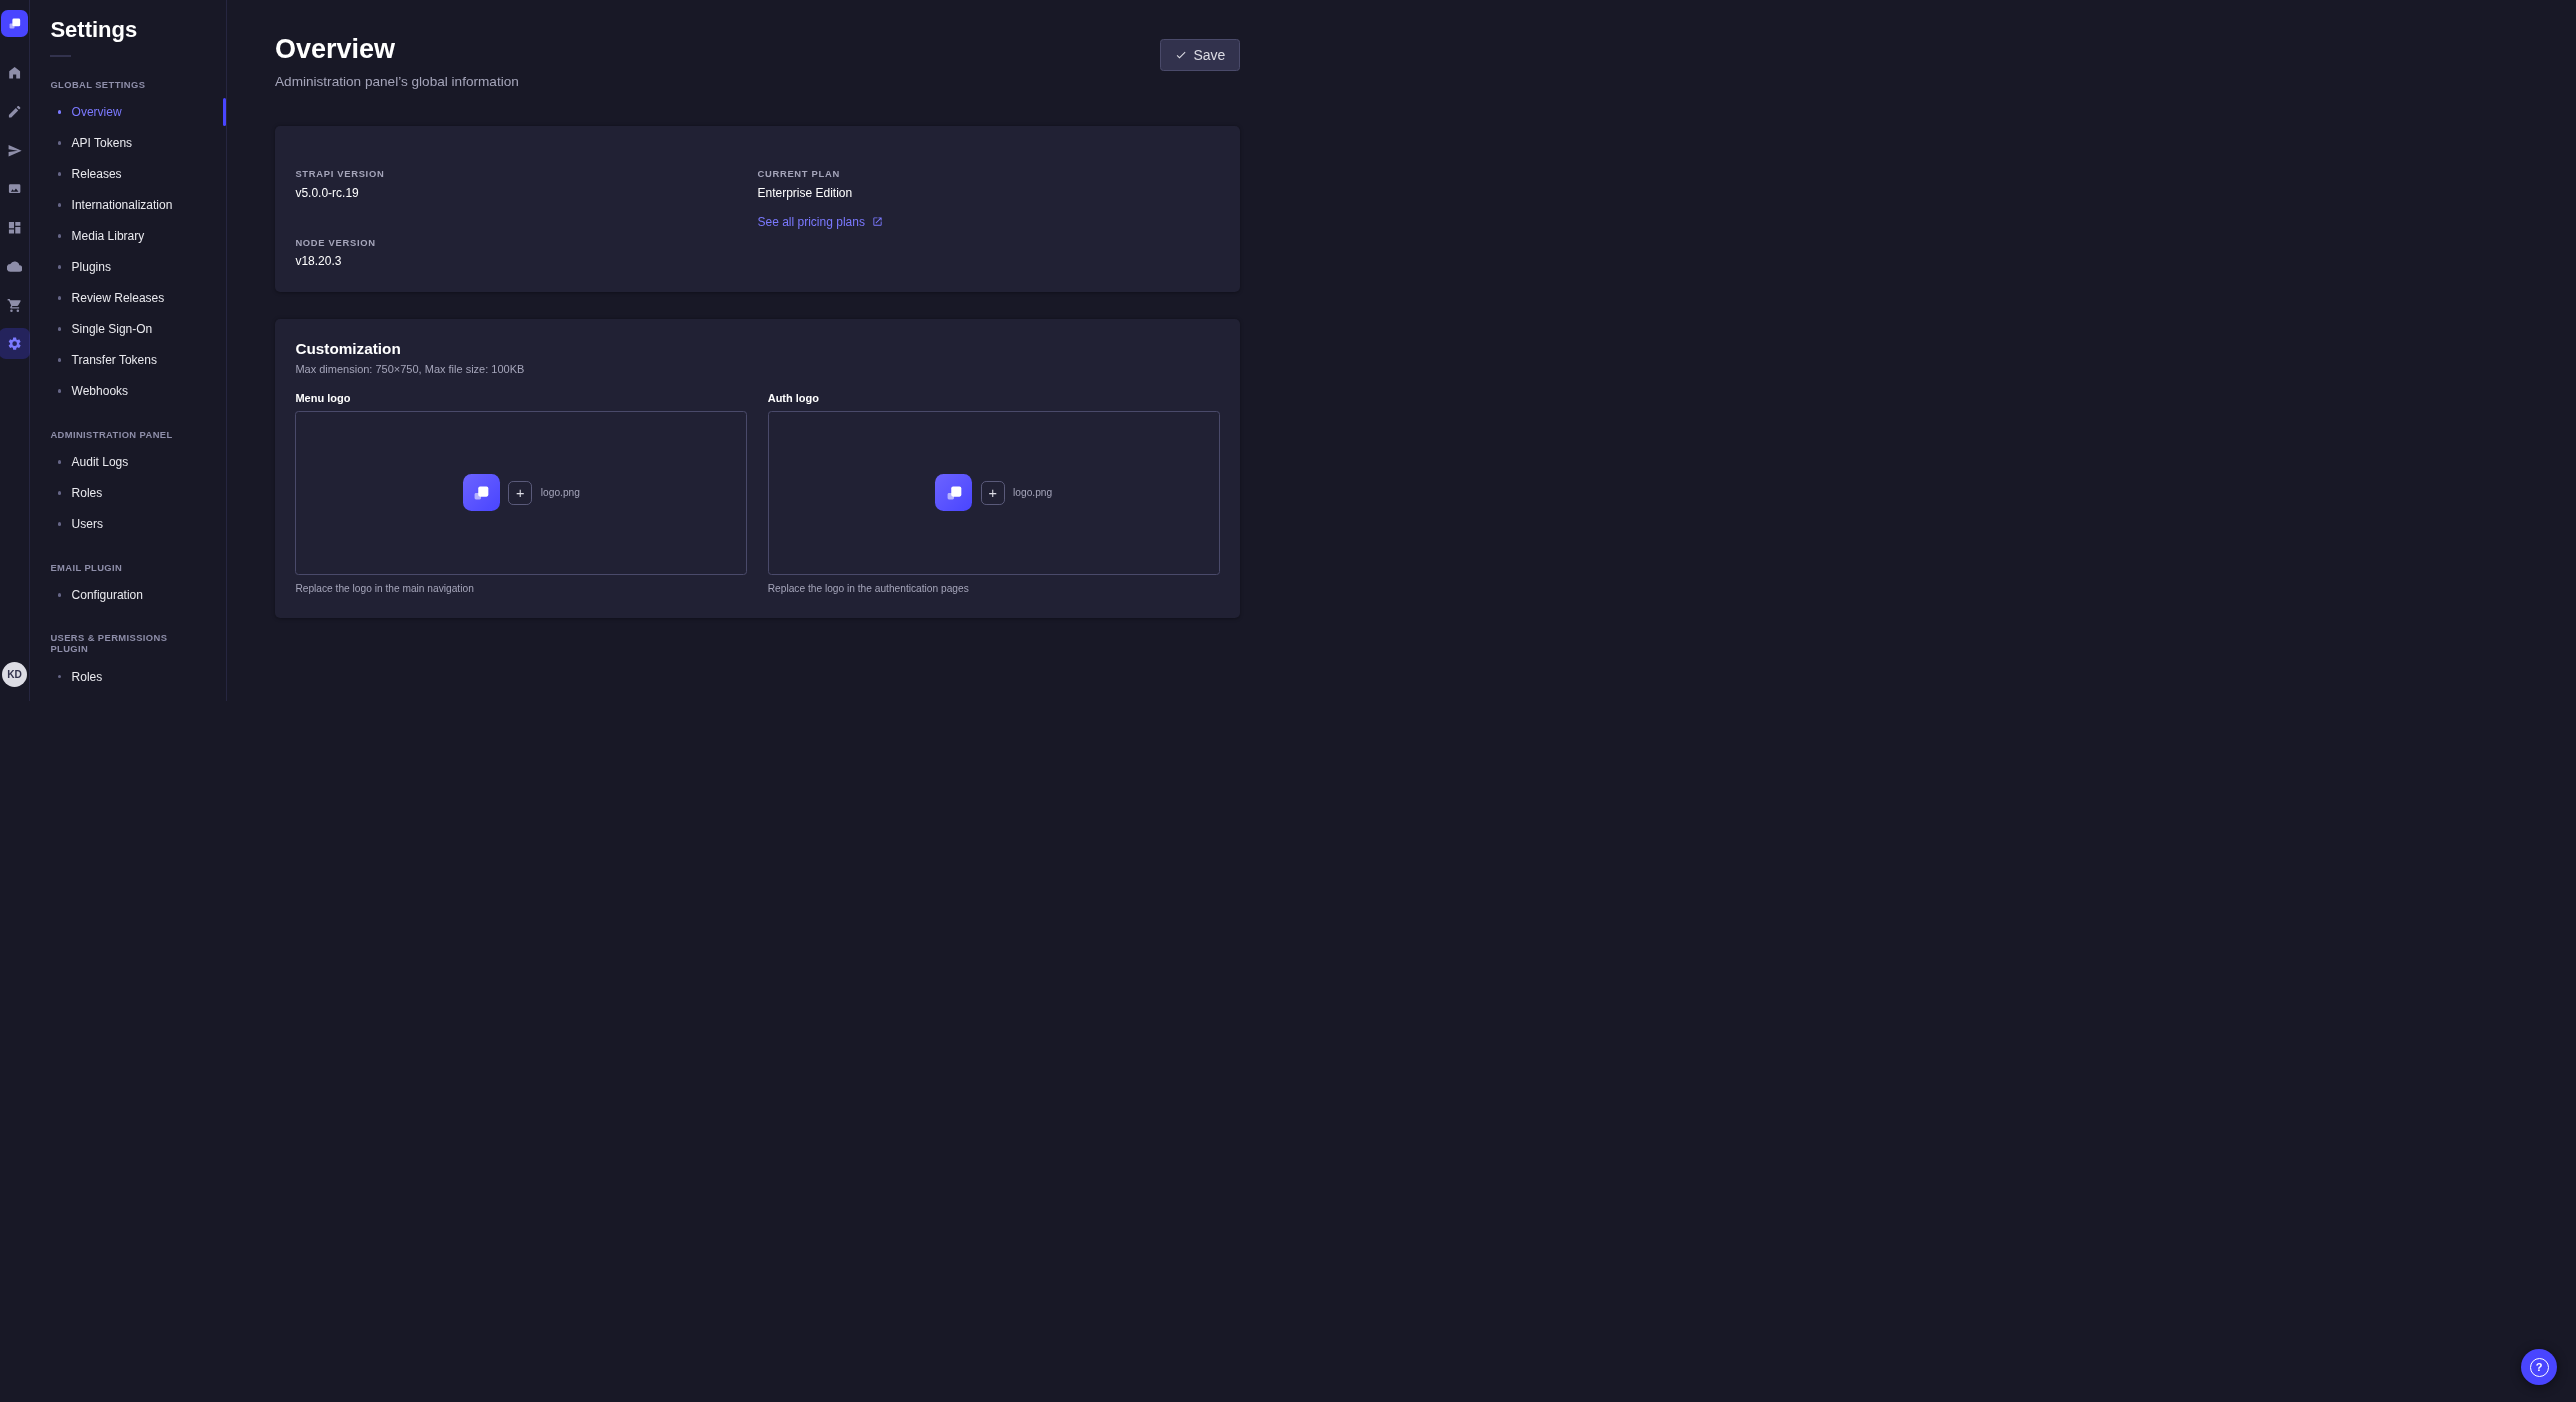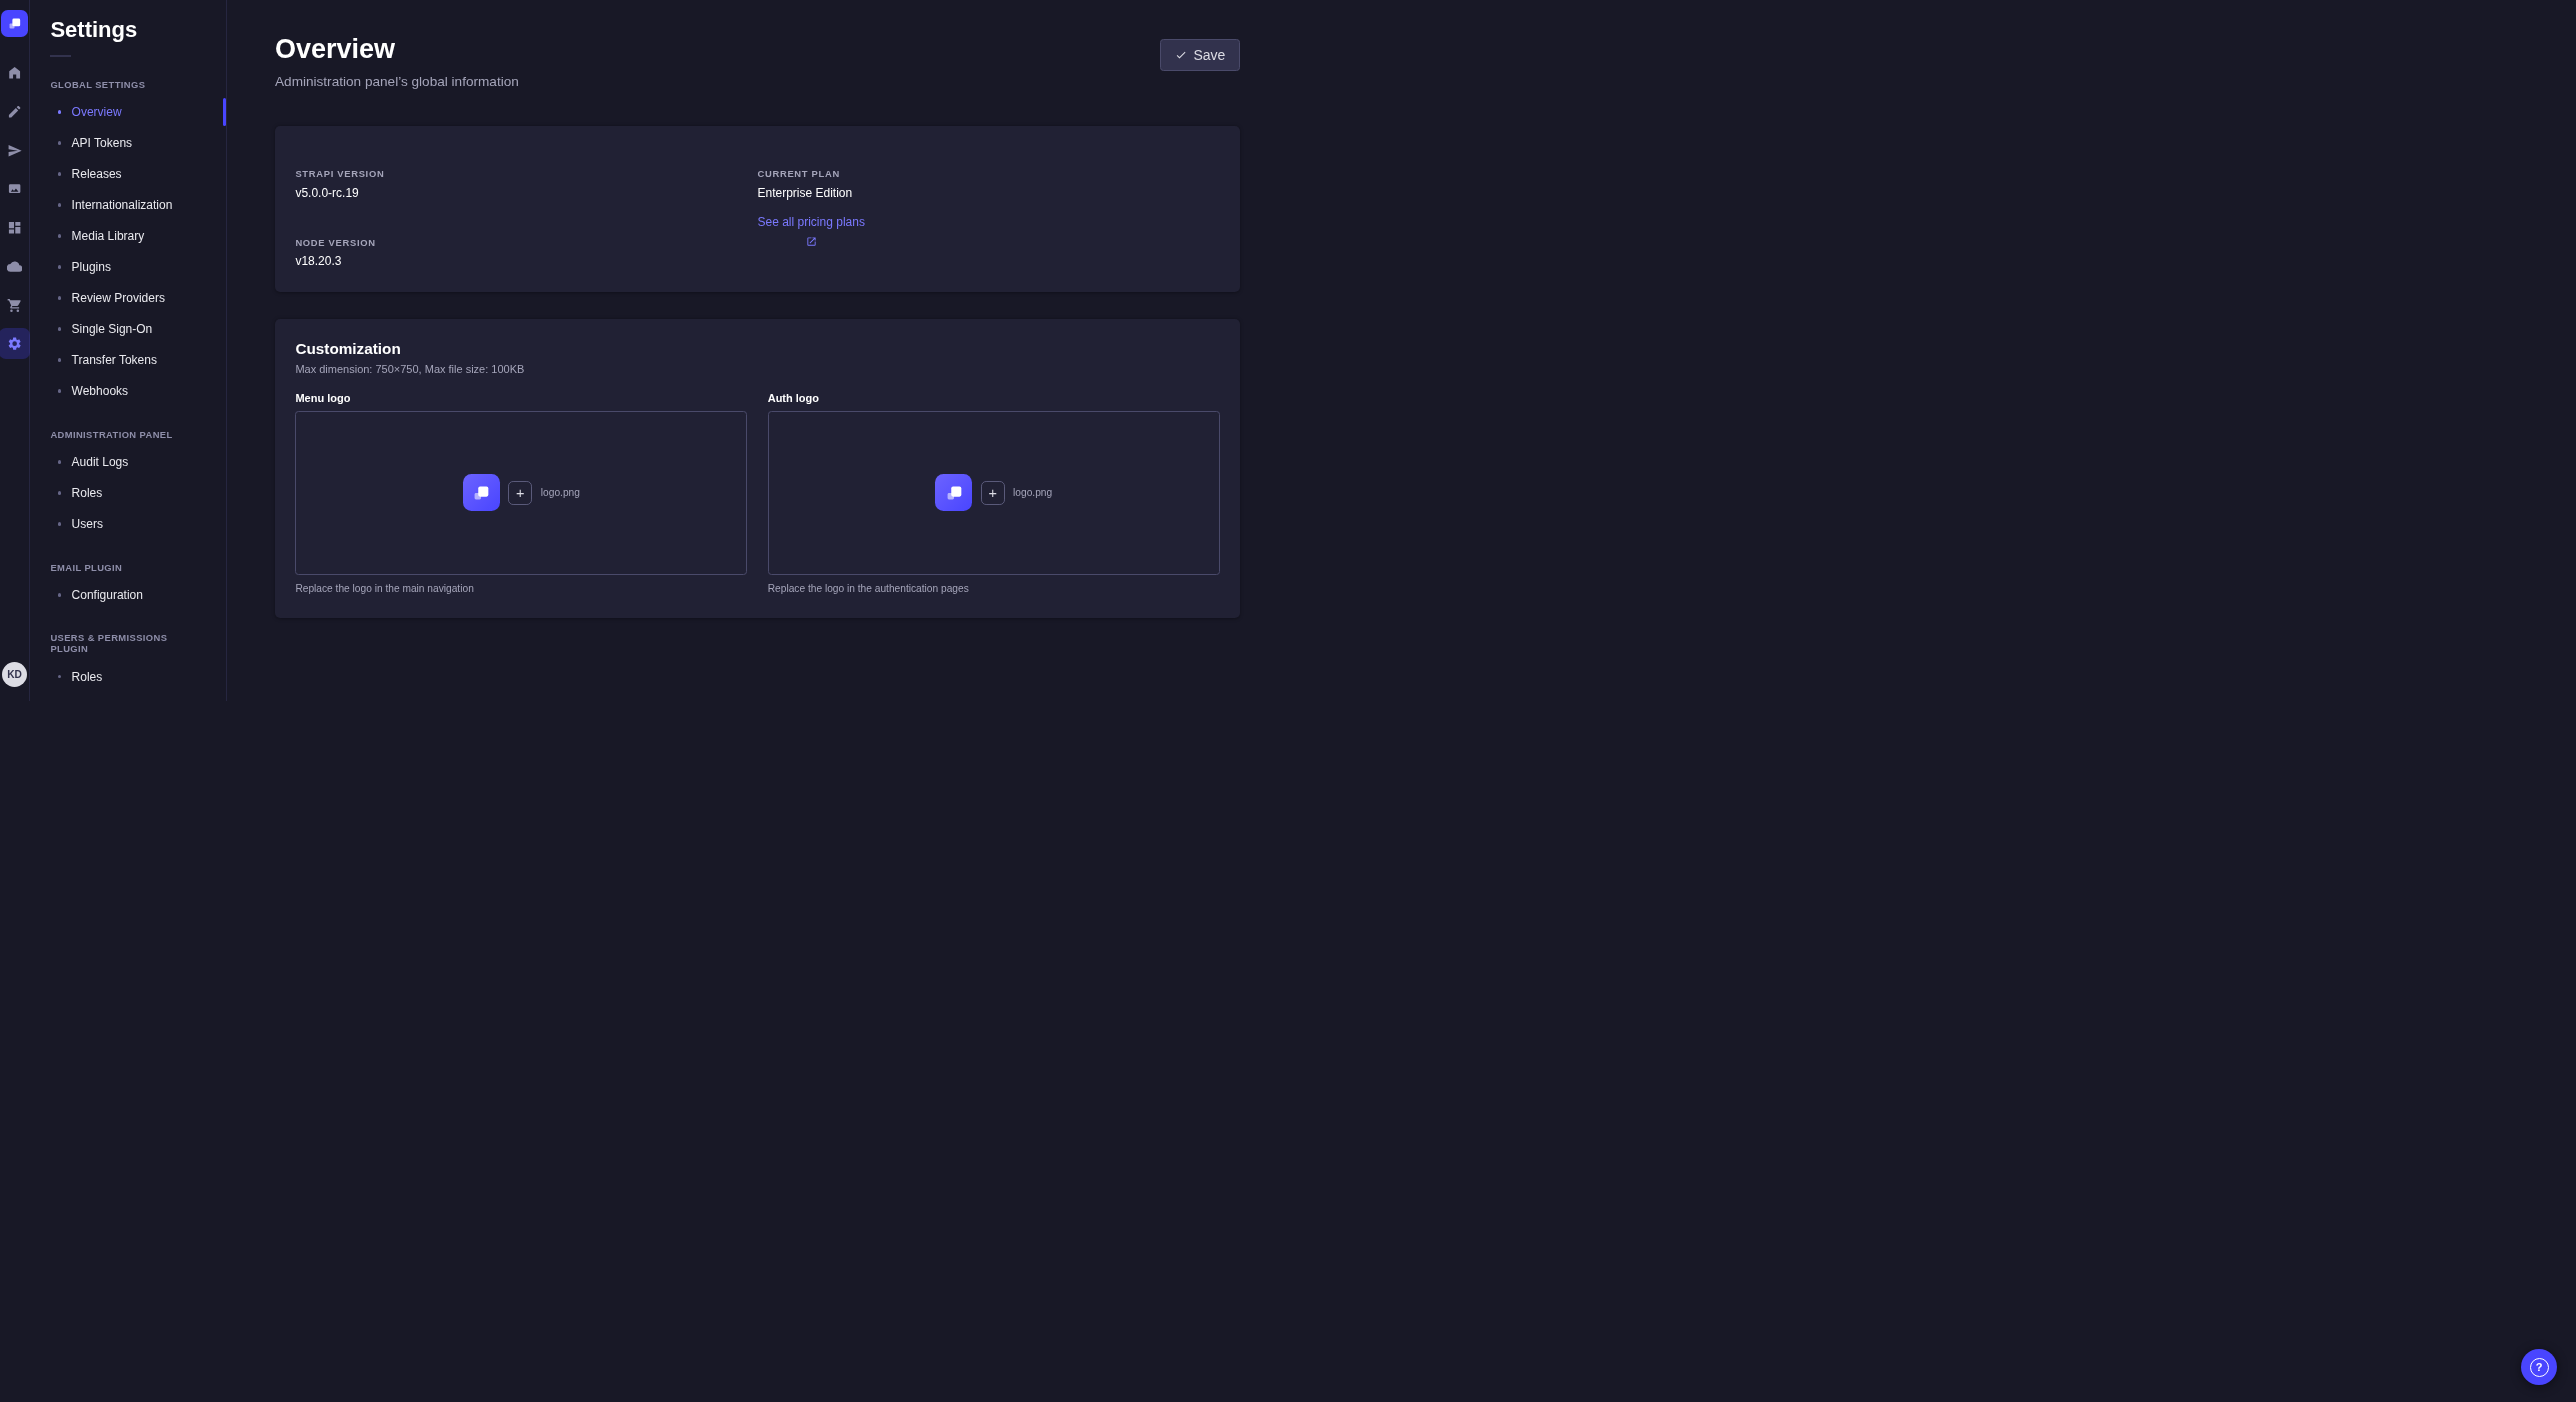--- a/index.html
+++ b/index.html
@@ -95,21 +95,21 @@
 
   .details-grid { display: grid; grid-template-columns: 1fr 1fr; margin-top: 22px; }
   .details-col { display: flex; flex-direction: column; gap: 37px; align-items: flex-start; }
   .details-col.right { gap: 15.3px; }
   .field-label {
     font-size: 9.4px; font-weight: 700; letter-spacing: 0.7px; color: #a5a5ba;
   }
   .field-value { font-size: 12px; color: #ffffff; margin-top: 6.8px; }
   .pricing-link {
     display: inline-flex; align-items: center; gap: 6.8px;
-    color: #7b79ff; font-size: 12px; text-decoration: none; cursor: pointer; flex-direction: column;
+    color: #7b79ff; font-size: 12px; text-decoration: none; cursor: pointer;
   }
   .pricing-link svg { width: 11px; height: 11px; }
 
   .uploads { display: flex; gap: 20.4px; margin-top: 17px; }
   .upload { flex: 1; min-width: 0; }
   .upload-label { font-size: 11px; font-weight: 600; margin-bottom: 6.8px; }
   .upload-box {
     border: 0.9px solid #4a4a6a; border-radius: 3.4px; height: 164px;
     display: flex; flex-direction: row; align-items: center; justify-content: center;
     gap: 8.5px; cursor: pointer;
@@ -228,21 +228,21 @@
       <div class="subnav-item">
         <span class="bullet"></span>
         <span>Media Library</span>
       </div>
       <div class="subnav-item">
         <span class="bullet"></span>
         <span>Plugins</span>
       </div>
       <div class="subnav-item">
         <span class="bullet"></span>
-        <span>Review Providers</span>
+        <span>Review Releases</span>
       </div>
       <div class="subnav-item">
         <span class="bullet"></span>
         <span>Single Sign-On</span>
       </div>
       <div class="subnav-item">
         <span class="bullet"></span>
         <span>Transfer Tokens</span>
       </div>
       <div class="subnav-item">

